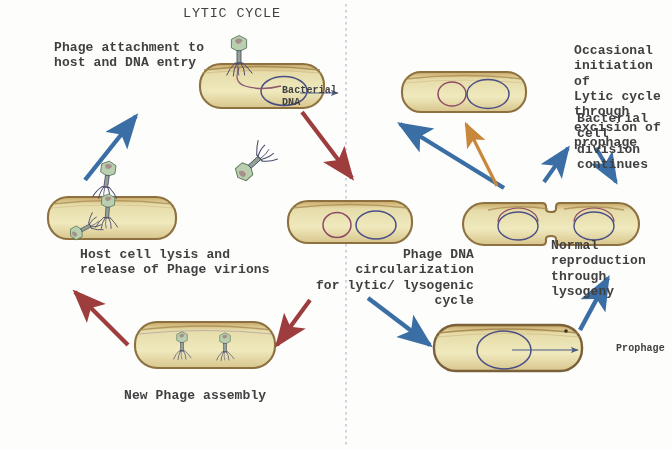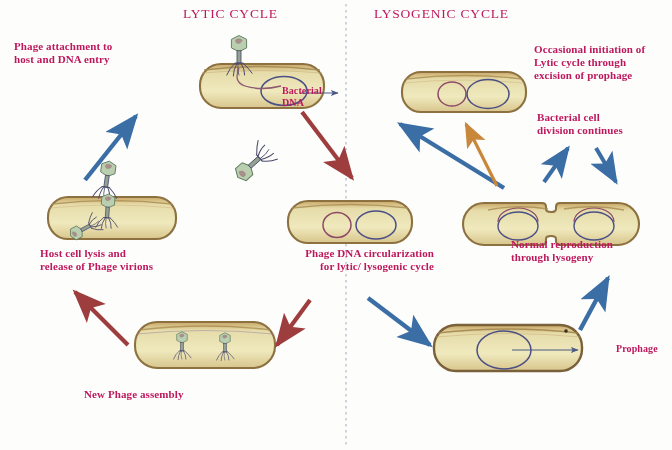--- a/index.html
+++ b/index.html
@@ -5,29 +5,29 @@
   html,body{margin:0;padding:0;background:#ffffff;}
   body{
     font-family:"Liberation Serif", serif;
     width:672px;height:450px;overflow:hidden;position:relative;
     color:#1a1a1a;
   }
   #stage{position:relative;width:672px;height:450px;background:#fdfdfc;}
   #art{position:absolute;left:0;top:0;width:672px;height:450px;}
   .lbl{
     position:absolute;
-    font-family:Liberation Serif, serif;
+    font-family:Liberation Mono, monospace;
     font-weight:bold;
-    color:#be185d;
+    color:#404040;
     line-height:1.18;
     white-space:pre-line;
     letter-spacing:.1px;
   }
   .title{font-size:13.5px;letter-spacing:.8px;font-weight:normal;}
-  .cap{font-size:11px;}
+  .cap{font-size:13px;margin-left:40px;}
   .small{font-size:10px;}
   .cen{text-align:right;}
 </style>
 </head>
 <body>
 
 <div id="stage">
 
   <svg id="art" viewBox="0 0 672 450">
     <defs>
@@ -163,21 +163,20 @@
     <line x1="504" y1="188" x2="400" y2="124" stroke="#3a6ea5" stroke-width="4.4" marker-end="url(#mBlue)"></line>
 
     <line x1="497" y1="186" x2="466" y2="124" stroke="#c8873a" stroke-width="3.2" marker-end="url(#mOrange)"></line>
 
     <line x1="544" y1="182" x2="568" y2="148" stroke="#3a6ea5" stroke-width="4.0" marker-end="url(#mBlue)"></line>
     <line x1="596" y1="148" x2="616" y2="182" stroke="#3a6ea5" stroke-width="4.0" marker-end="url(#mBlue)"></line>
   </svg>
 
   <div class="lbl title" style="left:183px;top:6px;">LYTIC CYCLE</div>
 
-  <div class="lbl title" style="left:374px;top:6px;">LYSOGENIC CYCLE</div>
 
   <div class="lbl cap" style="left:14px;top:40px;">Phage attachment to
 host and DNA entry</div>
 
   <div class="lbl small" style="left:282px;top:85px;">Bacterial
 DNA</div>
 
   <div class="lbl cap" style="left:40px;top:247px;">Host cell lysis and
 release of Phage virions</div>
 

